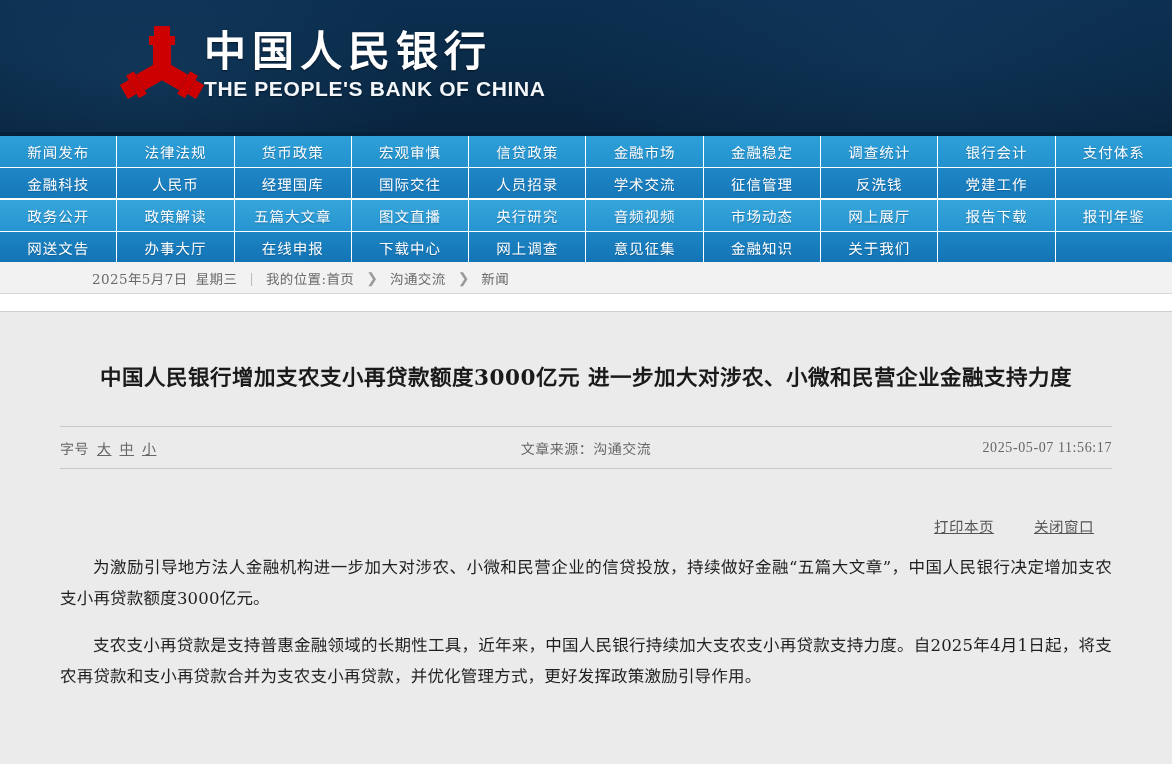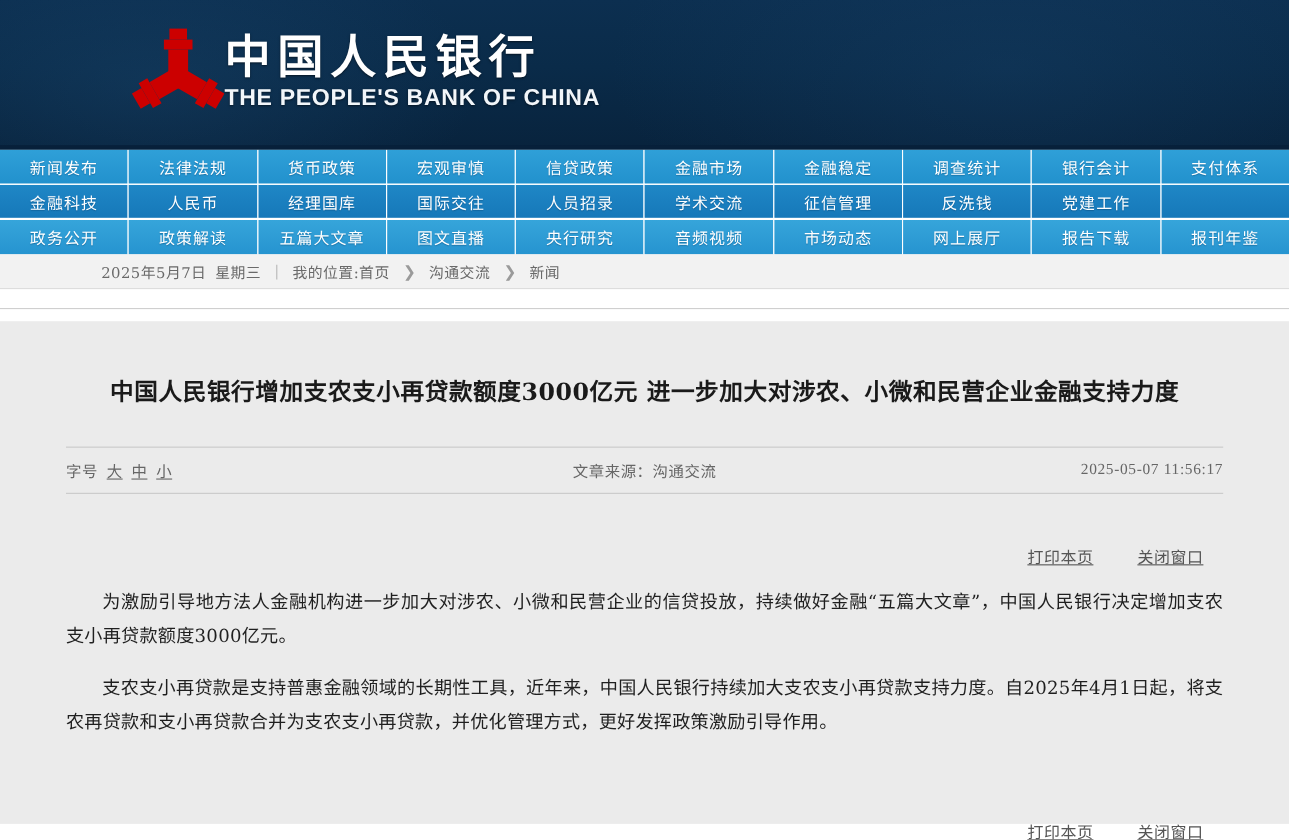--- a/index.html
+++ b/index.html
@@ -135,21 +135,20 @@
   }
   .article-title {
     text-align: center;
     font-family: "DejaVu Serif", "Liberation Serif", serif;
     font-size: 21.5px;
     font-weight: 700;
     color: #1a1a1a;
     line-height: 1.5;
     padding-top: 50px;
     letter-spacing: 0.5px;
-    margin-top: 11px;
   }
   .meta-row {
     margin-top: 32px;
     border-top: 1px solid #c9c9c9;
     border-bottom: 1px solid #c9c9c9;
     height: 43px;
     display: flex; align-items: center;
     position: relative;
     font-family: "DejaVu Serif", "Liberation Serif", serif;
     font-size: 14px;
@@ -276,20 +275,32 @@
         <div class="nav-cell">政策解读</div>
         <div class="nav-cell">五篇大文章</div>
         <div class="nav-cell">图文直播</div>
         <div class="nav-cell">央行研究</div>
         <div class="nav-cell">音频视频</div>
         <div class="nav-cell">市场动态</div>
         <div class="nav-cell">网上展厅</div>
         <div class="nav-cell">报告下载</div>
         <div class="nav-cell">报刊年鉴</div>
       </div>
+      <div class="nav-row row-d">
+        <div class="nav-cell">网送文告</div>
+        <div class="nav-cell">办事大厅</div>
+        <div class="nav-cell">在线申报</div>
+        <div class="nav-cell">下载中心</div>
+        <div class="nav-cell">网上调查</div>
+        <div class="nav-cell">意见征集</div>
+        <div class="nav-cell">金融知识</div>
+        <div class="nav-cell">关于我们</div>
+        <div class="nav-cell empty"></div>
+        <div class="nav-cell empty"></div>
+      </div>
     </div>
   </div>
 
 </div>
 
 <div class="crumb-bar">
   <span class="crumb-date">2025年5月7日</span>
   <span class="crumb-date" style="margin-left:8px">星期三</span>
   <span class="crumb-sep-pipe">|</span>
   <span class="crumb-label">我的位置:</span>

